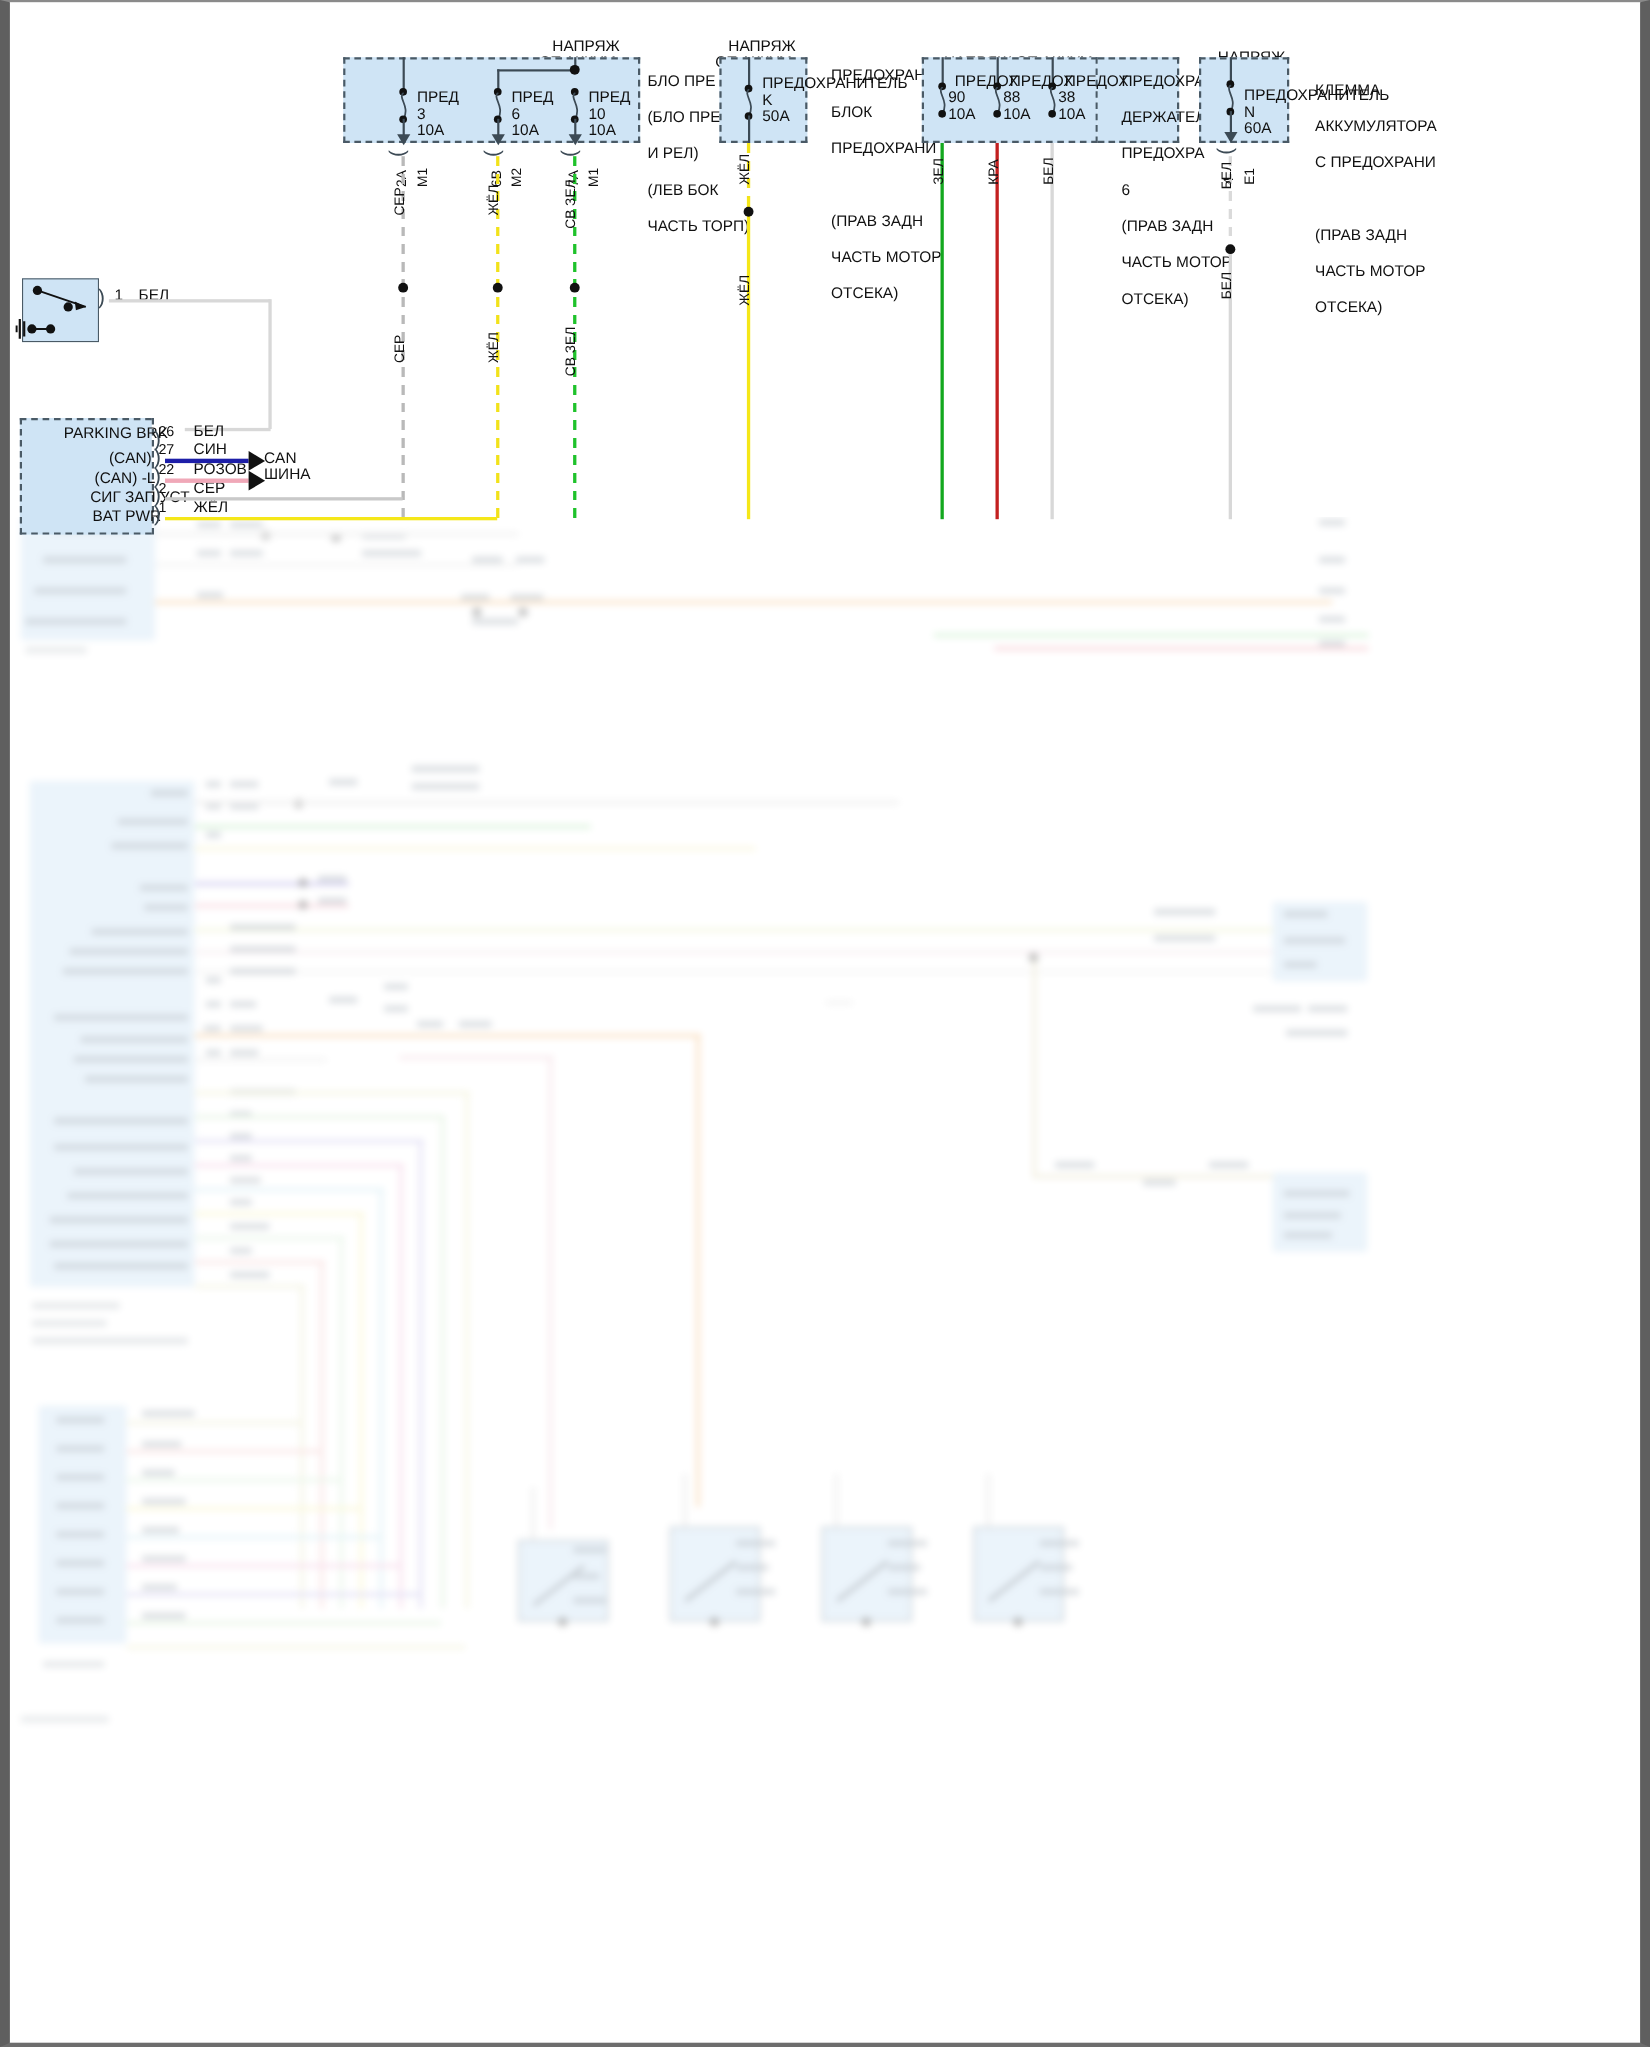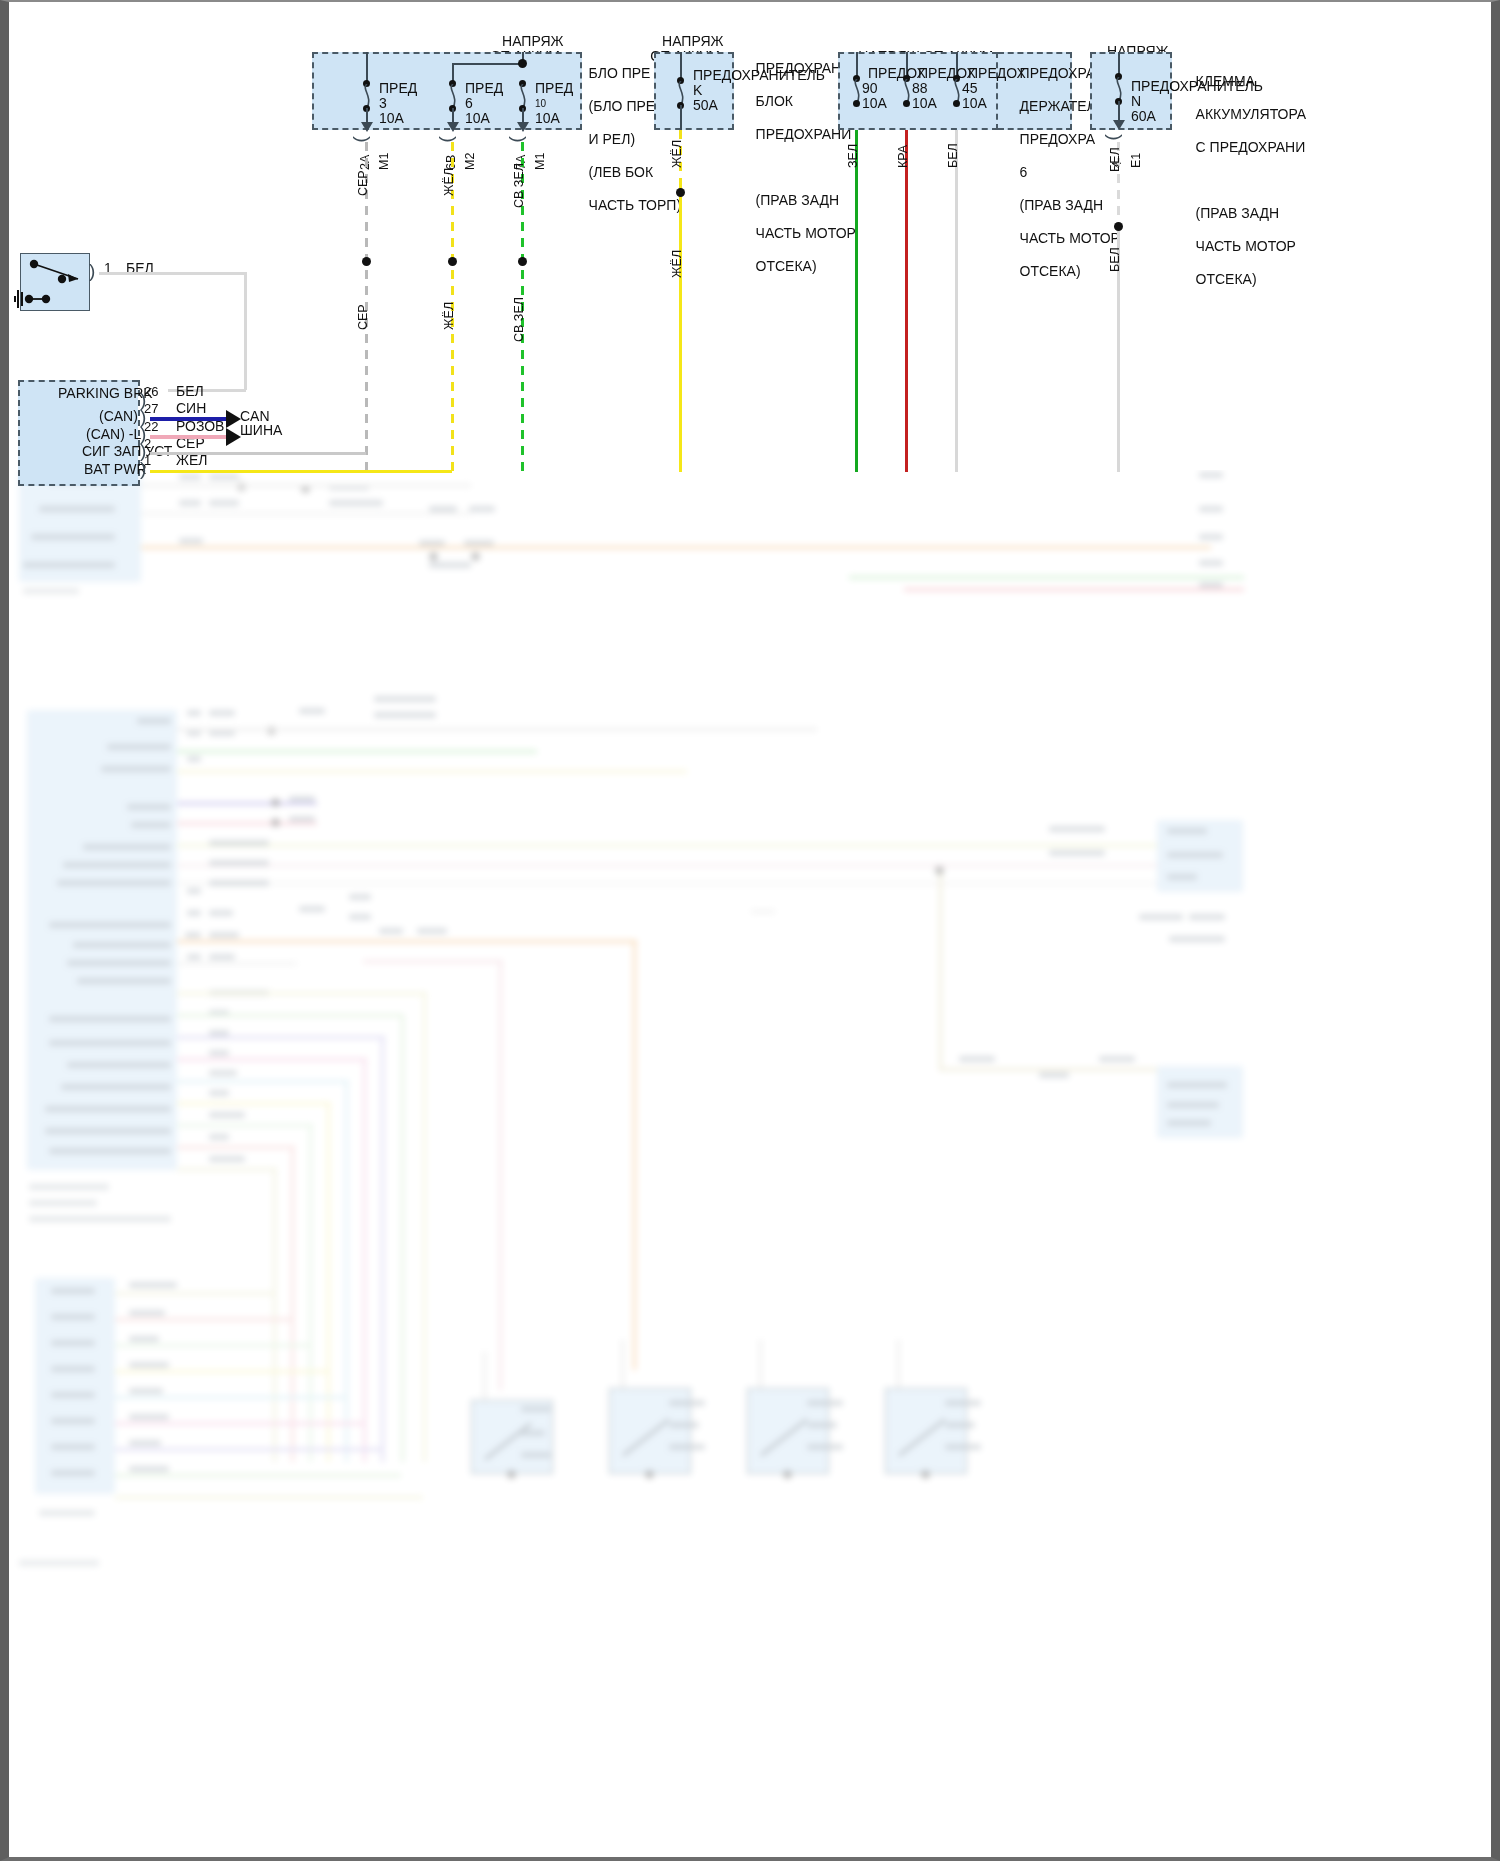--- a/index.html
+++ b/index.html
@@ -335,21 +335,21 @@
   <div class="dot" style="left:519px;top:80px;"></div>
   <div class="fuse box" style="left:516px;top:84px;width:14px;height:24px;">
     <svg width="14" height="24">
         <path d="M7 0 C 1 5, 13 12, 7 24" stroke="#3c4a55" stroke-width="1.6" fill="none"></path>
       </svg>
   </div>
   <div class="dot" style="left:519px;top:105px;"></div>
   <div class="vline" style="left:522px;top:108px;height:18px;"></div>
   <div class="arrowD" style="left:517px;top:122px;"></div>
   <div class="txt" style="left:535px;top:81px;font-size:14px;">ПРЕД</div>
-  <div class="txt" style="left:535px;top:96px;font-size:10px;text-align:center;">10</div>
+  <div class="txt" style="left:535px;top:96px;font-size:14px;text-align:center;">10</div>
   <div class="txt" style="left:535px;top:111px;font-size:14px;">10A</div>
 
   <div class="txt" style="left:573px;top:48px;font-size:14px;line-height:16.5px;">
     <span>БЛО ПРЕ</span><br>
     <span>(БЛО ПРЕ</span><br>
     <span>И РЕЛ)</span><br>
     <span>(ЛЕВ БОК</span><br>
     <span>ЧАСТЬ ТОРП)</span>
   </div>
 
@@ -406,21 +406,21 @@
   <div class="txt" style="left:912px;top:96px;font-size:14px;">10A</div>
 
   <div class="dot" style="left:953px;top:75px;"></div>
   <div class="fuse box" style="left:950px;top:79px;width:14px;height:24px;">
     <svg width="14" height="24">
         <path d="M7 0 C 1 5, 13 12, 7 24" stroke="#3c4a55" stroke-width="1.6" fill="none"></path>
       </svg>
   </div>
   <div class="dot" style="left:953px;top:100px;"></div>
   <div class="txt" style="left:968px;top:66px;font-size:14px;">ПРЕДОХ</div>
-  <div class="txt" style="left:962px;top:81px;font-size:14px;">45</div>
+  <div class="txt" style="left:962px;top:81px;font-size:14px;">38</div>
   <div class="txt" style="left:962px;top:96px;font-size:14px;">10A</div>
 
   <div class="txt" style="left:1004px;top:48px;font-size:14px;line-height:16.5px;">
     <span>ПРЕДОХРА,</span><br>
     <span>ДЕРЖАТЕЛ</span><br>
     <span>ПРЕДОХРА</span><br>
     <span>6</span><br>
     <span>(ПРАВ ЗАДН</span><br>
     <span>ЧАСТЬ МОТОР</span><br>
     <span>ОТСЕКА)</span>

